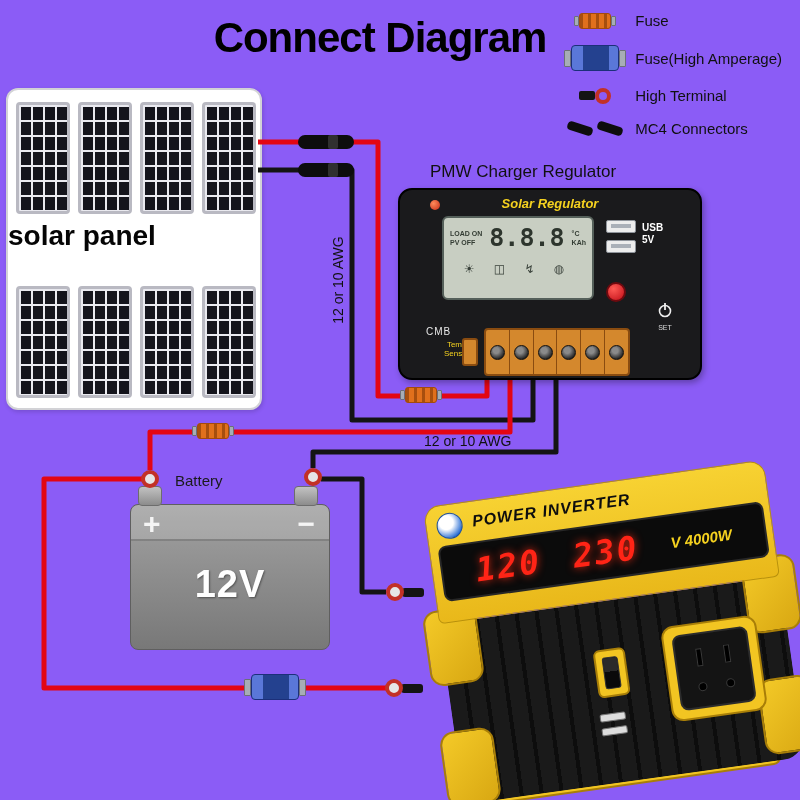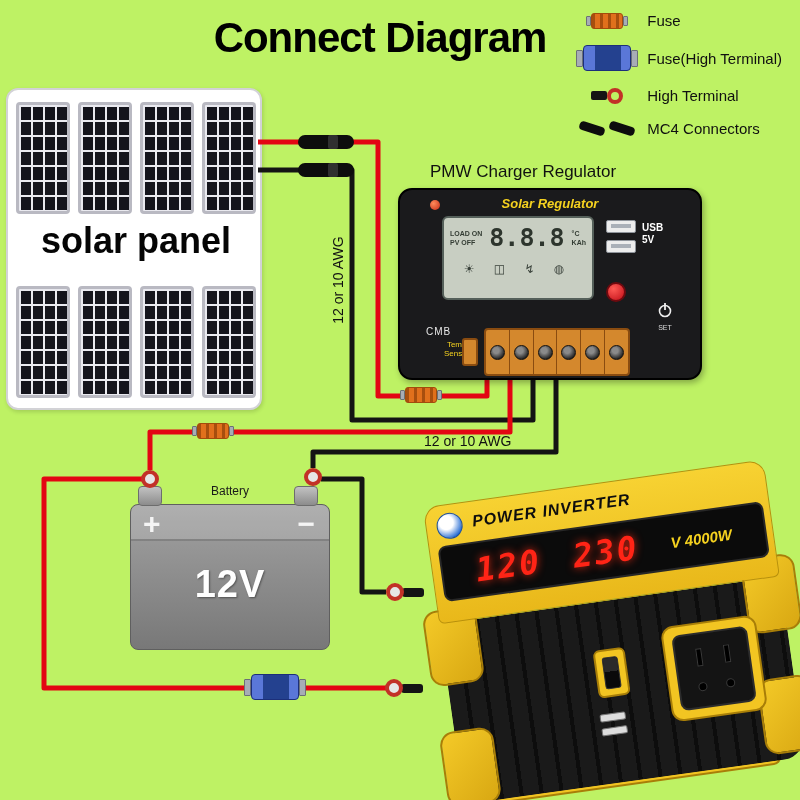--- a/index.html
+++ b/index.html
@@ -1,17 +1,17 @@
 <!DOCTYPE html>
 <html><head>
 <meta charset="utf-8">
 <style>
 *{box-sizing:border-box;margin:0;padding:0}
 body{background:#fff;font-family:"Liberation Sans",sans-serif;color:#111}
-#stage{position:relative;width:800px;height:800px;background:#bef264;overflow:hidden}
+#stage{position:relative;width:800px;height:800px;background:#8b5cf6;overflow:hidden}
 
 
 .title{position:absolute;left:150px;top:14px;width:460px;text-align:center;
   font-size:42px;font-weight:900;letter-spacing:-1px;color:#000}
 
 
 .legend{position:absolute;right:18px;top:12px;display:flex;flex-direction:column;gap:16px;z-index:30}
 .legend-item{display:flex;align-items:center;gap:10px}
 .legend-icon{width:60px;display:flex;justify-content:center;align-items:center}
 .legend-label{font-size:15px;color:#101010;white-space:nowrap}
@@ -32,22 +32,22 @@
 
 .mc4c{position:absolute;width:56px;height:14px;background:#0d0d0d;border-radius:7px;z-index:12;display:flex;align-items:center}
 .mc4c .band{width:10px;height:14px;background:#303030;margin-left:30px;border-radius:2px}
 
 
 .solar{position:absolute;left:6px;top:88px;width:256px;height:322px;background:#fff;
   border:2px solid #d2d2d6;border-radius:12px;box-shadow:1px 2px 4px rgba(0,0,0,.15);z-index:2}
 .panel{position:absolute;width:54px;height:112px;border:3px solid #b9b9c2;border-radius:4px;background-color:#14141c;
   background-image:repeating-linear-gradient(to right,#e9e9ef 0 2px,transparent 2px 12px),
                    repeating-linear-gradient(to bottom,#e9e9ef 0 2px,transparent 2px 15px)}
-.solar-label{position:absolute;left:0;top:130px;width:256px;text-align:center;
-  font-size:36px;font-weight:800;color:#050505;letter-spacing:0}
+.solar-label{position:absolute;left:0;top:130px;width:256px;text-align:left;
+  font-size:28px;font-weight:800;color:#050505;letter-spacing:0}
 
 
 #wires{position:absolute;left:0;top:0;z-index:10;pointer-events:none}
 
 
 .awg-v{position:absolute;left:283px;top:272px;width:110px;text-align:center;font-size:14px;color:#111;
   transform:rotate(-90deg)}
 .awg-h{position:absolute;left:424px;top:433px;font-size:14px;color:#111}
 
 
@@ -76,21 +76,21 @@
 .temp{position:absolute;left:44px;top:150px;font-size:8px;line-height:9px;color:#f6d21f;text-align:center}
 .tab{position:absolute;left:62px;top:148px;width:16px;height:28px;background:#d4882d;border:2px solid #8a4c10;border-radius:3px}
 .block{position:absolute;left:84px;top:138px;width:146px;height:48px;background:#d4882d;border:2px solid #8a4c10;
   border-radius:4px;display:flex}
 .tcell{flex:1;border-left:1px solid #8a4c10;display:flex;align-items:center;justify-content:center}
 .tcell:first-child{border-left:none}
 .screw{width:15px;height:15px;border-radius:50%;background:radial-gradient(circle at 40% 35%,#8a8a8a 25%,#222 75%);
   border:1px solid #111}
 
 
-.batt-caption{position:absolute;left:175px;top:484px;width:110px;text-align:center;font-size:12px;color:#1a1a1a;z-index:3}
+.batt-caption{position:absolute;left:175px;top:472px;width:110px;font-size:15px;color:#1a1a1a;z-index:3}
 .batt-post{position:absolute;width:24px;height:20px;background:linear-gradient(180deg,#c2c2c2,#8c8c8c);
   border:1px solid #6d6d6d;border-radius:4px;z-index:3}
 .battery{position:absolute;left:130px;top:504px;width:200px;height:146px;border:1px solid #5f5f5f;border-radius:8px;
   background:linear-gradient(180deg,#a2a2a2,#787878);z-index:2}
 .batt-band{position:absolute;left:0;top:0;width:100%;height:36px;background:rgba(255,255,255,.14);
   border-bottom:2px solid rgba(0,0,0,.22);border-radius:8px 8px 0 0}
 .batt-sign{position:absolute;top:2px;font-size:30px;font-weight:bold;color:#f4f4f4}
 .batt-volt{position:absolute;left:0;top:58px;width:100%;text-align:center;font-size:38px;font-weight:bold;
   color:#fff;letter-spacing:1px;text-shadow:1px 1px 2px rgba(0,0,0,.4)}
 
@@ -147,21 +147,21 @@
       <span class="legend-label">Fuse</span>
     </div>
     <div class="legend-item">
       <span class="legend-icon">
         <span class="fuse big" style="position:static">
           <span class="fuse-cap"></span>
           <span class="fuse-body"></span>
           <span class="fuse-cap"></span>
         </span>
       </span>
-      <span class="legend-label">Fuse(High Terminal)</span>
+      <span class="legend-label">Fuse(High Amperage)</span>
     </div>
     <div class="legend-item">
       <span class="legend-icon">
         <span style="display:inline-block;width:16px;height:9px;background:#141414;border-radius:2px"></span>
         <span style="display:inline-block;width:16px;height:16px;border:4px solid #c23127;border-radius:50%"></span>
       </span>
       <span class="legend-label">High Terminal</span>
     </div>
     <div class="legend-item">
       <span class="legend-icon">

